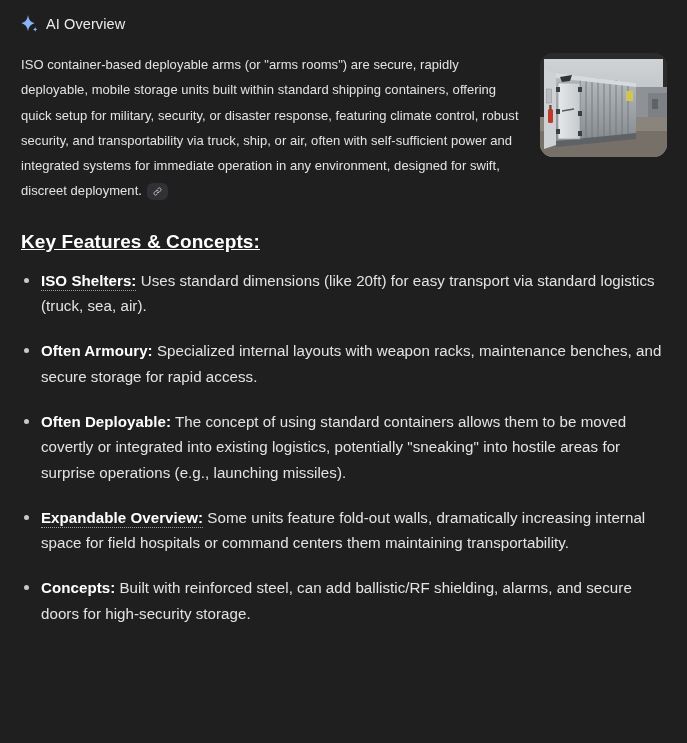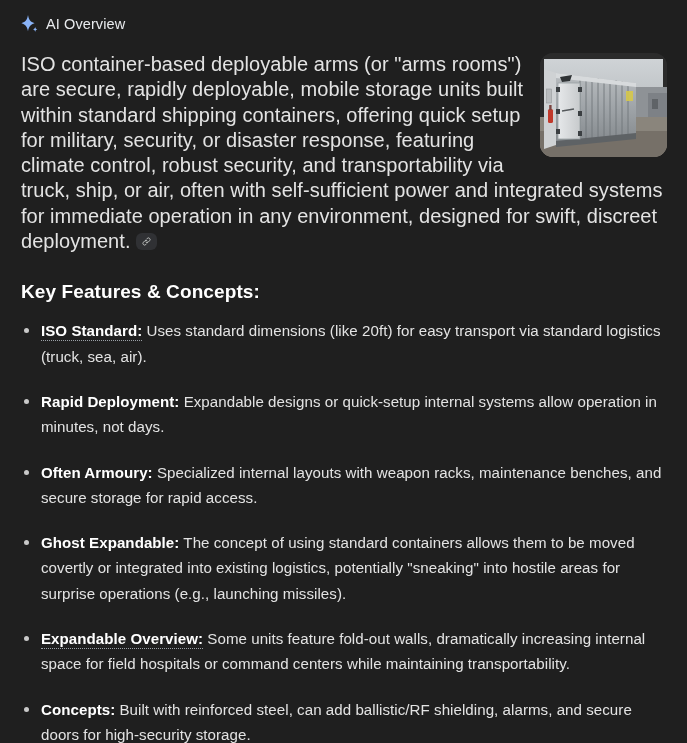--- a/index.html
+++ b/index.html
@@ -60,21 +60,21 @@
     margin: 1px 0 6px 16px;
     border-radius: 13px;
     overflow: hidden;
     background: #2a2a2a;
     position: relative;
     flex: 0 0 auto;
   }
   .thumb svg { display: block; width: 100%; height: 100%; }
 
   .intro-text {
-    font-size: 20px;
+    font-size: 13px;
     line-height: 25.3px;
     color: #e3e3e3;
     letter-spacing: .05px;
     text-align: left;
   }
 
   
   .link-chip {
     display: inline-flex;
     align-items: center;
@@ -90,20 +90,21 @@
   .link-chip svg { width: 11px; height: 11px; display: block; }
 
   
   .section-heading {
     font-size: 19px;
     font-weight: bold;
     color: #ffffff;
     padding: 26px 13px 0 21px;
     letter-spacing: .1px;
     line-height: 24px;
+    text-decoration: underline;
   }
 
   
   .feature-list {
     list-style: none;
     margin: 0;
     padding: 14px 22px 0 24px;
   }
   .feature-item {
     position: relative;
@@ -228,38 +229,35 @@
           </svg>
         </span></div>
 
   </div>
 
   <div class="section-heading">Key Features &amp; Concepts:</div>
 
   <ul class="feature-list">
 
     <li class="feature-item">
-      <span class="term dotted">ISO Standard:</span><span> Uses standard dimensions (like 20ft) for easy transport via standard logistics (truck, sea, air).</span>
-    </li>
-
-    <li class="feature-item">
-      <span class="term">Rapid Deployment:</span><span> Expandable designs or quick-setup internal systems allow operation in minutes, not days.</span>
-    </li>
+      <span class="term dotted">ISO Shelters:</span><span> Uses standard dimensions (like 20ft) for easy transport via standard logistics (truck, sea, air).</span>
+    </li>
+
 
     <li class="feature-item">
       <span class="term">Often Armoury:</span><span> Specialized internal layouts with weapon racks, maintenance benches, and secure storage for rapid access.</span>
     </li>
 
 
     <li class="feature-item">
-      <span class="term">Ghost Expandable:</span><span> The concept of using standard containers allows them to be moved covertly or integrated into existing logistics, potentially "sneaking" into hostile areas for surprise operations (e.g., launching missiles).</span>
-    </li>
-
-    <li class="feature-item">
-      <span class="term dotted">Expandable Overview:</span><span> Some units feature fold-out walls, dramatically increasing internal space for field hospitals or command centers while maintaining transportability.</span>
+      <span class="term">Often Deployable:</span><span> The concept of using standard containers allows them to be moved covertly or integrated into existing logistics, potentially "sneaking" into hostile areas for surprise operations (e.g., launching missiles).</span>
+    </li>
+
+    <li class="feature-item">
+      <span class="term dotted">Expandable Overview:</span><span> Some units feature fold-out walls, dramatically increasing internal space for field hospitals or command centers them maintaining transportability.</span>
     </li>
 
     <li class="feature-item">
       <span class="term">Concepts:</span><span> Built with reinforced steel, can add ballistic/RF shielding, alarms, and secure doors for high-security storage.</span>
     </li>
 
   </ul>
 
 </div>
 

